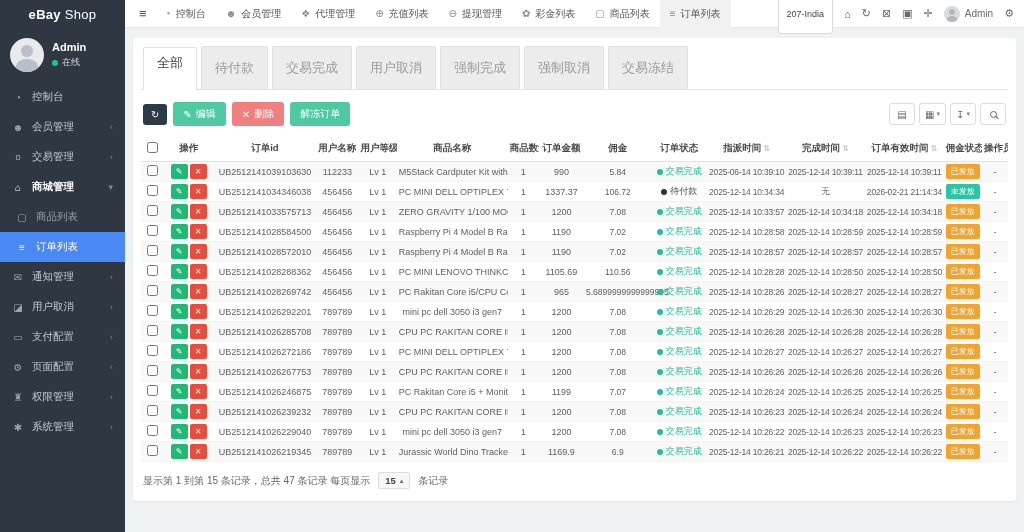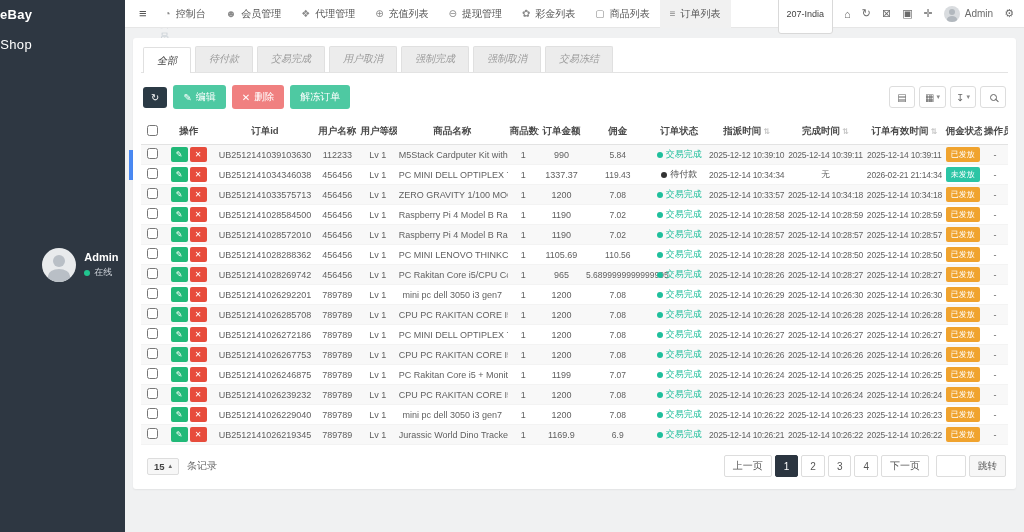--- a/index.html
+++ b/index.html
@@ -1,21 +1,21 @@
 <!DOCTYPE html>
 <html><head>
 <meta charset="utf-8">
 <style>
   * { margin:0; padding:0; box-sizing:border-box; }
   html,body { width:1024px; height:532px; overflow:hidden;
     font-family:"Liberation Sans","DejaVu Sans",sans-serif; }
   .app { display:flex; width:1024px; height:532px; background:#f0f1f2; }
 
   
-  .sidebar { width:125px; flex-shrink:0; background:#2e3742; color:#c3cad1; display:flex; flex-direction:row; }
+  .sidebar { width:125px; flex-shrink:0; background:#2e3742; color:#c3cad1; display:flex; flex-direction:column; }
   .brand { height:30px; line-height:30px; text-align:center; color:#fff; font-size:13px; letter-spacing:.3px; }
   .brand b { font-weight:bold; }
   .profile { display:flex; align-items:center; gap:8px; padding:8px 10px 10px; }
   .avatar { width:34px; height:34px; border-radius:50%; background:#e8eaec; position:relative; overflow:hidden; flex-shrink:0; }
   .avatar::before { content:""; position:absolute; width:12px; height:12px; border-radius:50%; background:#b9bfc6; left:11px; top:7px; }
   .avatar::after { content:""; position:absolute; width:22px; height:14px; border-radius:50% 50% 0 0; background:#b9bfc6; left:6px; top:21px; }
   .p-name { color:#fff; font-weight:bold; font-size:11px; }
   .p-status { font-size:9px; color:#cfd4da; margin-top:3px; display:flex; align-items:center; gap:4px; }
   .dot-green { width:6px; height:6px; border-radius:50%; background:#21c58f; display:inline-block; }
   .side-search { margin:2px 10px 8px; background:#3b4450; border-radius:3px; height:22px; display:flex; align-items:center; justify-content:space-between; padding:0 8px; color:#939ca8; font-size:9.5px; cursor:text; }
@@ -43,21 +43,21 @@
   .tb-icon { font-size:11px; cursor:pointer; color:#6b6b6b; }
   .tb-user { display:flex; align-items:center; gap:5px; cursor:pointer; }
   .avatar-sm { width:16px; height:16px; border-radius:50%; background:#d9dcdf; position:relative; overflow:hidden; }
   .avatar-sm::before { content:""; position:absolute; width:6px; height:6px; border-radius:50%; background:#b2b8be; left:5px; top:3px; }
   .avatar-sm::after { content:""; position:absolute; width:10px; height:6px; border-radius:50% 50% 0 0; background:#b2b8be; left:3px; top:10px; }
 
   .content { padding:10px 8px 0; flex:1; }
   .card { background:#fff; border-radius:3px; box-shadow:0 1px 2px rgba(0,0,0,.06); padding:8px 8px 6px; }
 
   .filter-tabs { display:flex; gap:4px; border-bottom:1px solid #e3e3e3; padding:0 2px; }
-  .ftab { background:#ececec; border:1px solid #e0e0e0; border-bottom:none; border-radius:2px 2px 0 0; padding:5px 13px; font-size:10px; color:#9a9a9a; cursor:pointer; position:relative;font-style:italic; }
+  .ftab { background:#ececec; border:1px solid #e0e0e0; border-bottom:none; border-radius:2px 2px 0 0; padding:12px 13px; font-size:13px; color:#9a9a9a; cursor:pointer; position:relative; }
   .ftab.active { background:#fff; color:#444; top:1px; padding-top:6px; }
 
   .toolbar { display:flex; align-items:center; gap:6px; padding:12px 2px 10px; }
   .btn { border:none; border-radius:3px; color:#fff; font-size:10px; padding:5px 10px; cursor:pointer; display:flex; align-items:center; gap:4px; font-family:inherit; }
   .btn-dark { background:#2b3a45; padding:5px 8px; }
   .btn-green { background:#4ec9a2; }
   .btn-red { background:#f08080; }
   .toolbar-right { margin-left:auto; display:flex; gap:4px; align-items:center; }
   .icon-btn { border:1px solid #ddd; background:#fff; border-radius:3px; height:22px; min-width:26px; padding:0 5px; font-size:10px; color:#666; cursor:pointer; display:flex; align-items:center; justify-content:center; gap:2px; font-family:inherit; }
   .icon-btn .caret { font-size:7px; color:#888; }
@@ -312,36 +312,36 @@
                 <td>112233</td>
                 <td>Lv 1</td>
                 <td>M5Stack Cardputer Kit with ...</td>
                 <td>1</td>
                 <td>990</td>
                 <td class="comm-cell">5.84</td>
                 <td><span class="status-wrap st-success">
                     <span class="st-dot"></span>
                     <span>交易完成</span>
                   </span></td>
-                <td class="t-cell">2025-12-12 10:39:10</td>
+                <td class="t-cell">2025-06-14 10:39:10</td>
                 <td class="t-cell">2025-12-14 10:39:11</td>
                 <td class="t-cell">2025-12-14 10:39:11</td>
                 <td><span class="badge badge-paid">已发放</span></td>
                 <td>-</td>
               </tr>
               <tr>
                 <td><input type="checkbox" style=""></td>
                 <td><button class="mini-btn mini-green">✎</button><button class="mini-btn mini-red">✕</button></td>
                 <td>UB2512141034346038</td>
                 <td>456456</td>
                 <td>Lv 1</td>
                 <td>PC MINI DELL OPTIPLEX 7...</td>
                 <td>1</td>
                 <td>1337.37</td>
-                <td class="comm-cell">119.43</td>
+                <td class="comm-cell">106.72</td>
                 <td><span class="status-wrap st-pending">
                     <span class="st-dot"></span>
                     <span>待付款</span>
                   </span></td>
                 <td class="t-cell">2025-12-14 10:34:34</td>
                 <td class="t-cell">无</td>
                 <td class="t-cell">2026-02-21 21:14:34</td>
                 <td><span class="badge badge-unpaid">未发放</span></td>
                 <td>-</td>
               </tr>
@@ -602,35 +602,24 @@
                 <td class="t-cell">2025-12-14 10:26:21</td>
                 <td class="t-cell">2025-12-14 10:26:22</td>
                 <td class="t-cell">2025-12-14 10:26:22</td>
                 <td><span class="badge badge-paid">已发放</span></td>
                 <td>-</td>
               </tr>
             </tbody>
         </table>
 
         <div class="table-footer">
+          <span>显示第 1 到第 15 条记录，总共 47 条记录 每页显示</span>
           <span class="pgsize">
               <span>15</span>
               <span class="caret">▴</span>
             </span>
           <span>条记录</span>
-          <div class="pagination">
-            <button class="page-btn">上一页</button>
-            <span id="pages" style="display:flex;gap:3px;">
-                <button class="page-btn active">1</button>
-                <button class="page-btn">2</button>
-                <button class="page-btn">3</button>
-                <button class="page-btn">4</button>
-              </span>
-            <button class="page-btn">下一页</button>
-            <input class="jump-input" style="">
-            <button class="jump-btn">跳转</button>
-          </div>
         </div>
 
       </div>
     </div>
   </div>
 </div>
 
 </body></html>

